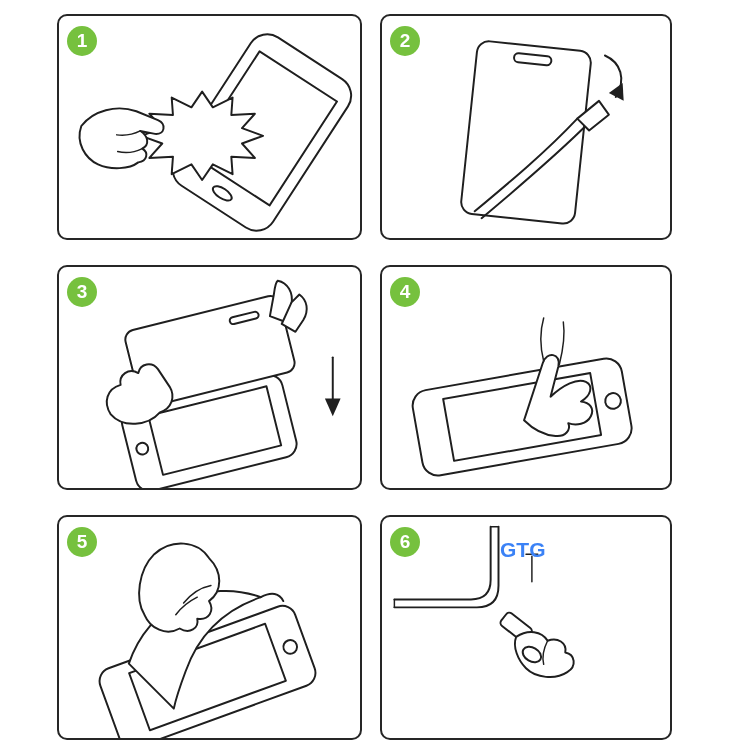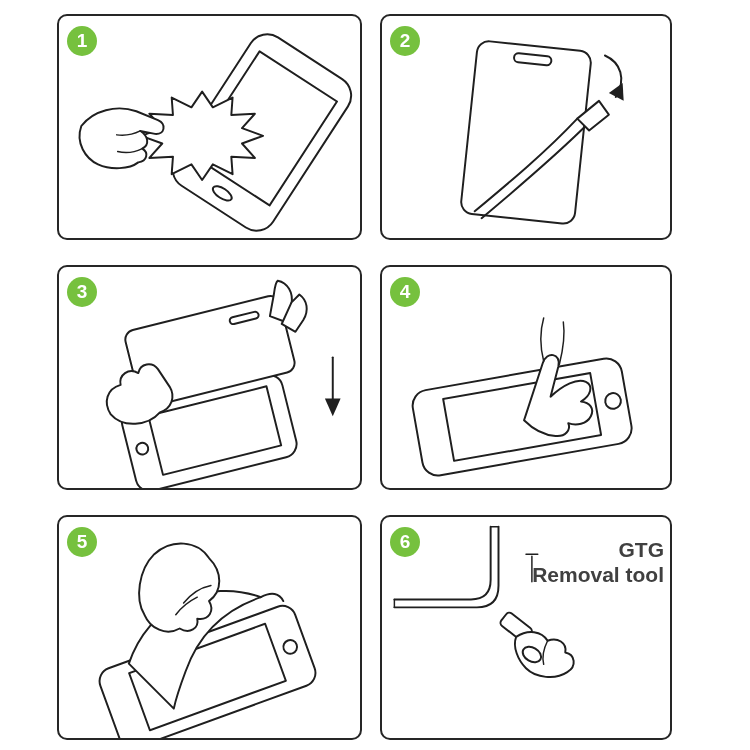--- a/index.html
+++ b/index.html
@@ -25,21 +25,21 @@
     font-weight:bold;font-size:19px;
     display:flex;align-items:center;justify-content:center;
     z-index:2;
   }
   svg.illus{position:absolute;left:0;top:0;width:100%;height:100%;}
   .ln{fill:none;stroke:#1f1f1f;stroke-width:2;stroke-linecap:round;stroke-linejoin:round;}
   .fw{fill:#ffffff;stroke:#1f1f1f;stroke-width:2;stroke-linejoin:round;}
   .thin{fill:none;stroke:#1f1f1f;stroke-width:1.5;stroke-linecap:round;}
   .tool-label{
     position:absolute;right:6px;top:20px;width:164px;z-index:2;
-    text-align:right;font-weight:bold;font-size:21px;color:#404040;line-height:1.2;
+    text-align:left;font-weight:bold;font-size:21px;color:#3b82f6;line-height:1.2;
   }
 </style>
 </head>
 <body>
 
 <div class="sheet">
 
   <div class="panel">
     <div class="badge">1</div>
     <svg class="illus" viewBox="0 0 305 226">
@@ -114,21 +114,20 @@
       <path class="ln" d="M205,82 C216,76 224,78 228,86"></path>
       <path class="fw" d="M96,38 C114,22 140,24 152,42 C166,56 166,76 152,86 C158,96 152,106 140,104 C142,114 132,120 122,114 C108,122 92,114 86,100 C76,84 80,54 96,38 Z"></path>
       <path class="thin" d="M126,88 C134,78 144,72 154,70 M118,100 C124,92 132,86 140,82"></path>
     </svg>
   </div>
 
   <div class="panel">
     <div class="badge">6</div>
     <div class="tool-label">
       <div>GTG</div>
-      <div>Removal tool</div>
     </div>
     <svg class="illus" viewBox="0 0 292 225">
       <path class="ln" d="M118,10 L118,70 Q118,92 96,92 L12,92"></path>
       <path class="ln" d="M110,10 L110,64 Q110,84 90,84 L12,84"></path>
       <path class="thin" d="M110,10 L118,10 M12,84 L12,92"></path>
       <path class="thin" d="M146,38 h12 M152,40 v26"></path>
       <g transform="rotate(38 136 112)">
         <rect class="fw" x="120" y="104" width="32" height="16" rx="4"></rect>
       </g>
       <path class="fw" d="M136,122 C148,114 162,116 168,126 C178,122 188,128 186,138 C196,140 198,152 188,158 C176,166 156,164 146,154 C138,146 132,132 136,122 Z"></path>

